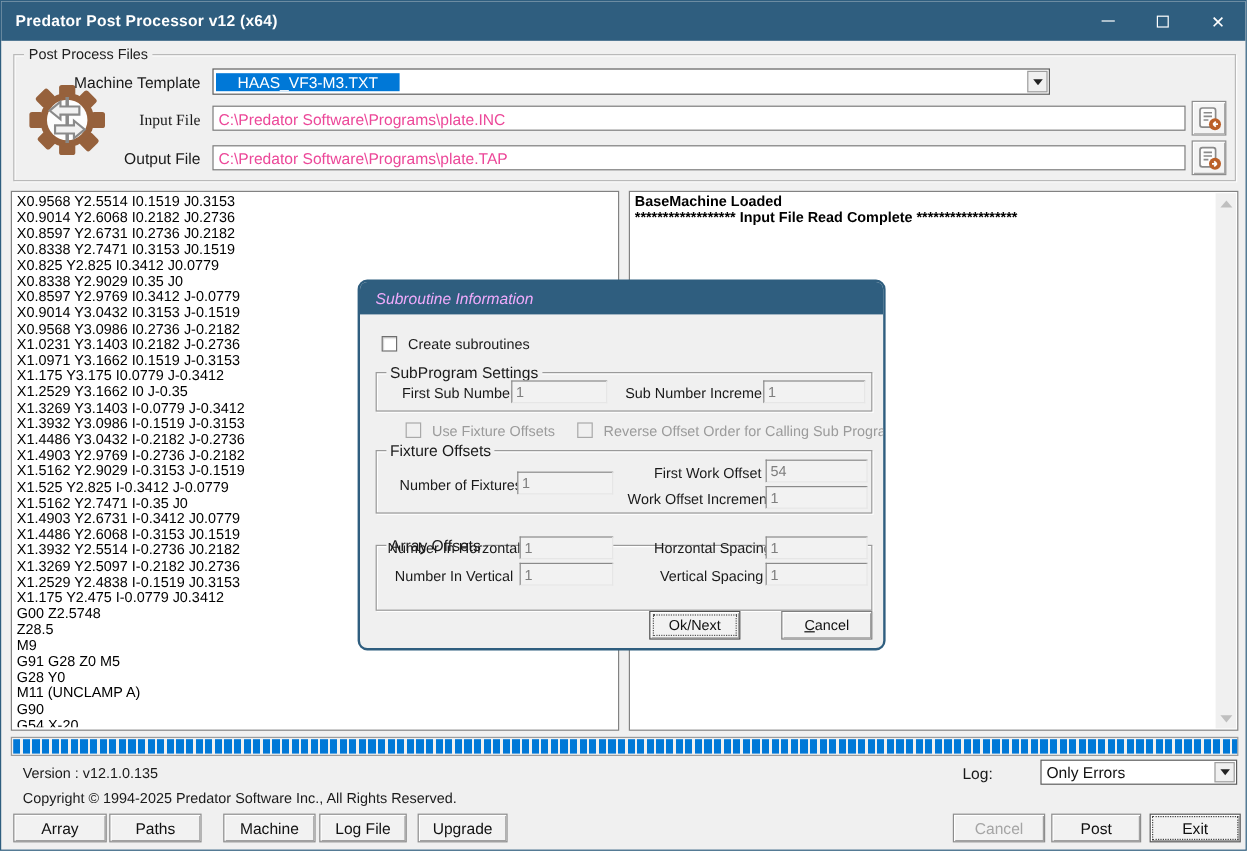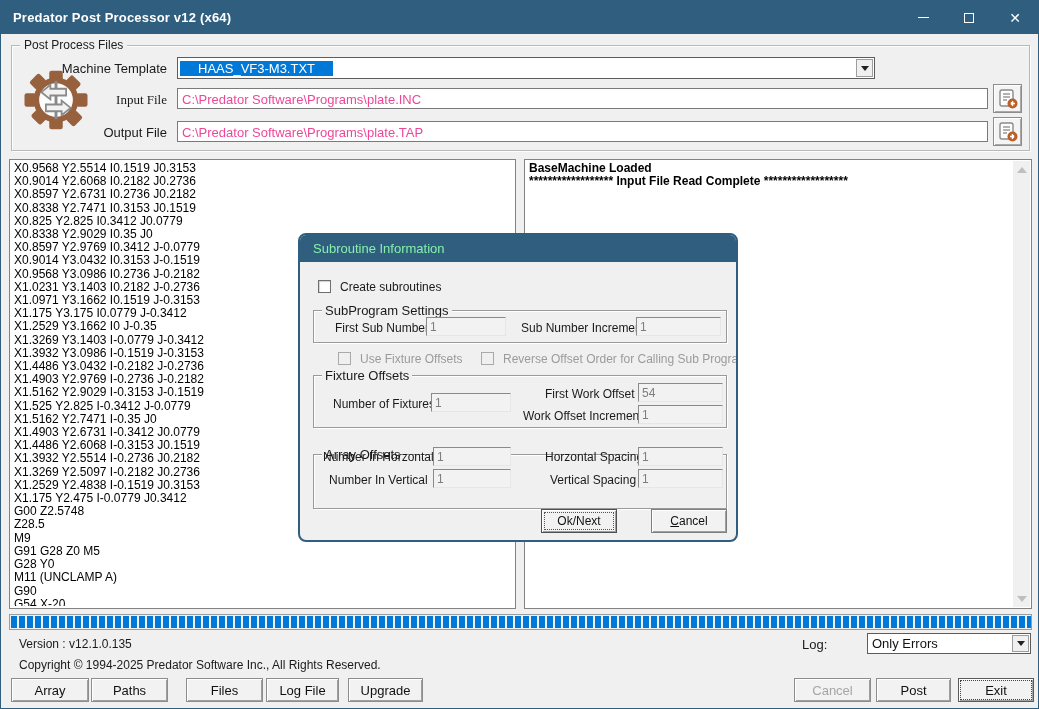--- a/index.html
+++ b/index.html
@@ -41,22 +41,22 @@
   .panel-text { position:absolute; left:4px; top:2px; right:2px; bottom:2px; font-size:12px; line-height:13.2px;
                 color:#000; white-space:pre; overflow:hidden; }
   .vscroll { position:absolute; top:1px; right:1px; bottom:1px; width:17px; background:#f0f0f0; }
   .vs-arrow { position:absolute; left:0; width:17px; height:17px; display:flex; align-items:center; justify-content:center; }
   .tri-up-g { width:0; height:0; border-left:5px solid transparent; border-right:5px solid transparent; border-bottom:6px solid #bfbfbf; }
   .tri-dn-g { width:0; height:0; border-left:5px solid transparent; border-right:5px solid transparent; border-top:6px solid #bfbfbf; }
 
   
   .dialog { position:absolute; left:297px; top:232px; width:440px; height:309px; background:#f0f0f0;
             border:2px solid #2f5e7f; border-radius:8px; overflow:hidden; z-index:10; }
-  .dialog-title { position:absolute; left:0; top:0; right:0; height:27px; background:#2f5e7f; color:#86efac;
-                  font-size:13px; display:flex; align-items:center; padding-left:13px; }
+  .dialog-title { position:absolute; left:0; top:0; right:0; height:27px; background:#2f5e7f; color:#f0abfc;
+                  font-size:13px; display:flex; align-items:center; padding-left:13px;font-style:italic; }
   .dlg-label { position:absolute; font-size:12px; color:#1a1a1a; white-space:nowrap; }
   .dlg-label.disabled { color:#9b9b9b; }
   .checkbox { position:absolute; width:13px; height:13px; background:#fff; border:1px solid #6e6e6e;
               box-shadow:inset 1px 1px 1px rgba(0,0,0,.18); }
   .checkbox.disabled { background:#f0f0f0; border-color:#a9a9a9; box-shadow:none; }
   .dlg-group { position:absolute; border:1px solid #9a9a9a; box-shadow:1px 1px 0 #ffffff inset, 1px 1px 0 #ffffff; }
   .dlg-group > .gb-label { position:absolute; top:-8px; left:8px; background:#f0f0f0; padding:0 3px;
                            font-size:13px; color:#1a1a1a; white-space:nowrap; }
   .dlg-field { position:absolute; background:#f2f2f2; border:1px solid; border-color:#8a8a8a #e6e6e6 #e6e6e6 #8a8a8a;
                font-size:12px; color:#7e7e7e; padding:1px 3px; display:flex; align-items:center; }
@@ -295,21 +295,21 @@
   </div>
   <div class="status-text" style="left:18px; top:657px;">Copyright © 1994-2025 Predator Software Inc., All Rights Reserved.</div>
 
   <div class="btn" style="left:10px;  top:677px; width:78px;">
       <span>Array</span>
     </div>
   <div class="btn" style="left:90px;  top:677px; width:77px;">
       <span>Paths</span>
     </div>
   <div class="btn" style="left:185px; top:677px; width:77px;">
-      <span>Files</span>
+      <span>Machine</span>
     </div>
   <div class="btn" style="left:265px; top:677px; width:73px;">
       <span>Log File</span>
     </div>
   <div class="btn" style="left:347px; top:677px; width:75px;">
       <span>Upgrade</span>
     </div>
   <div class="btn disabled" style="left:793px; top:677px; width:77px;">
       <span>Cancel</span>
     </div>

